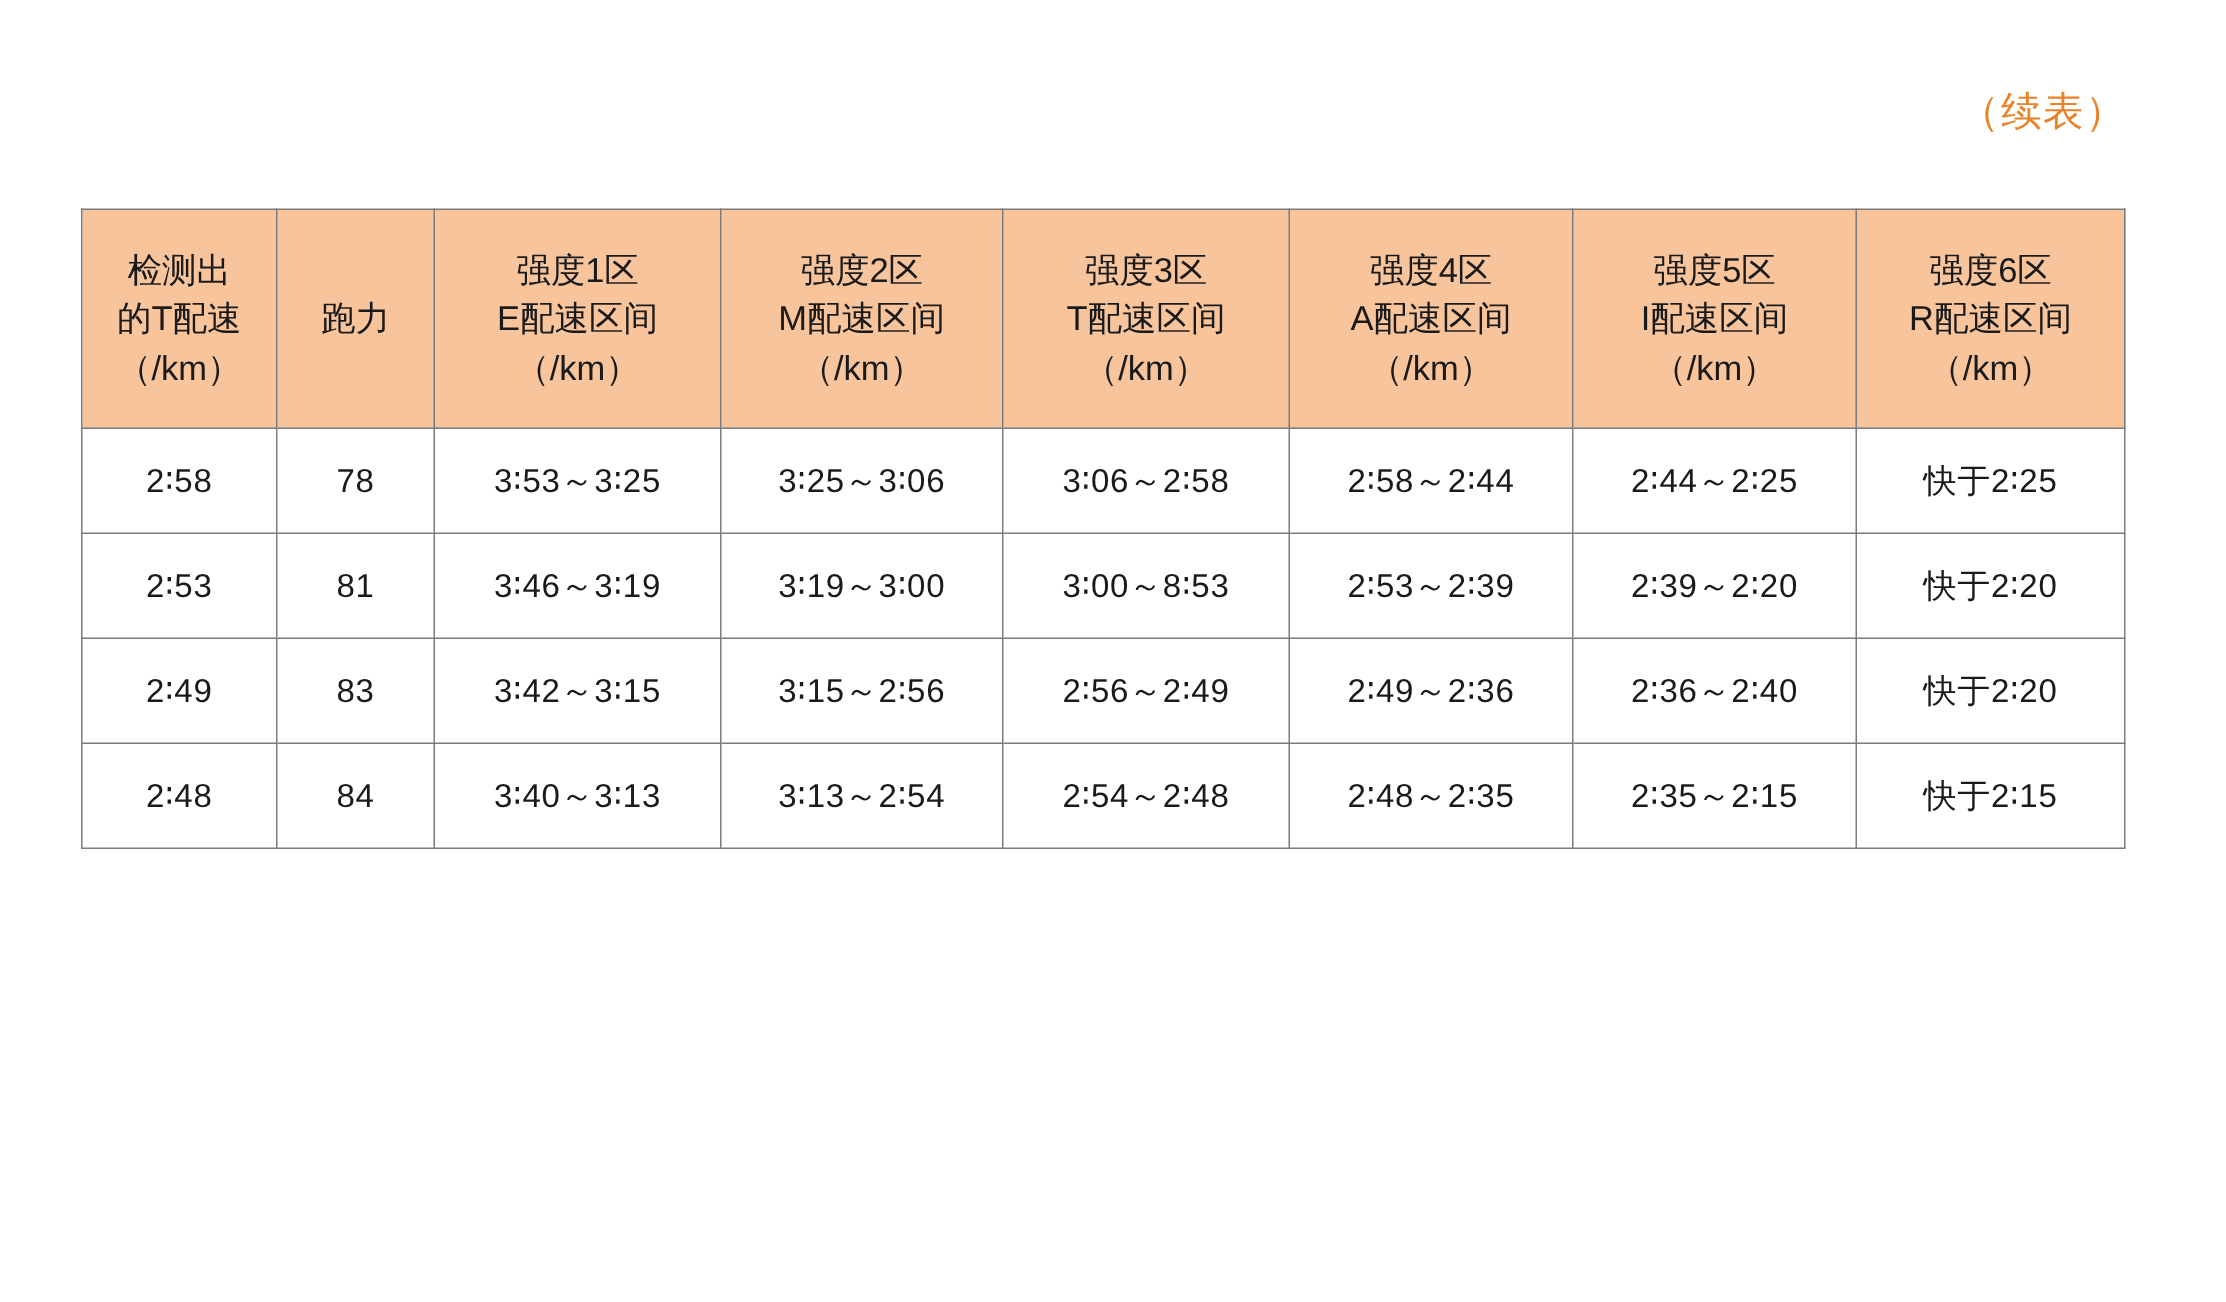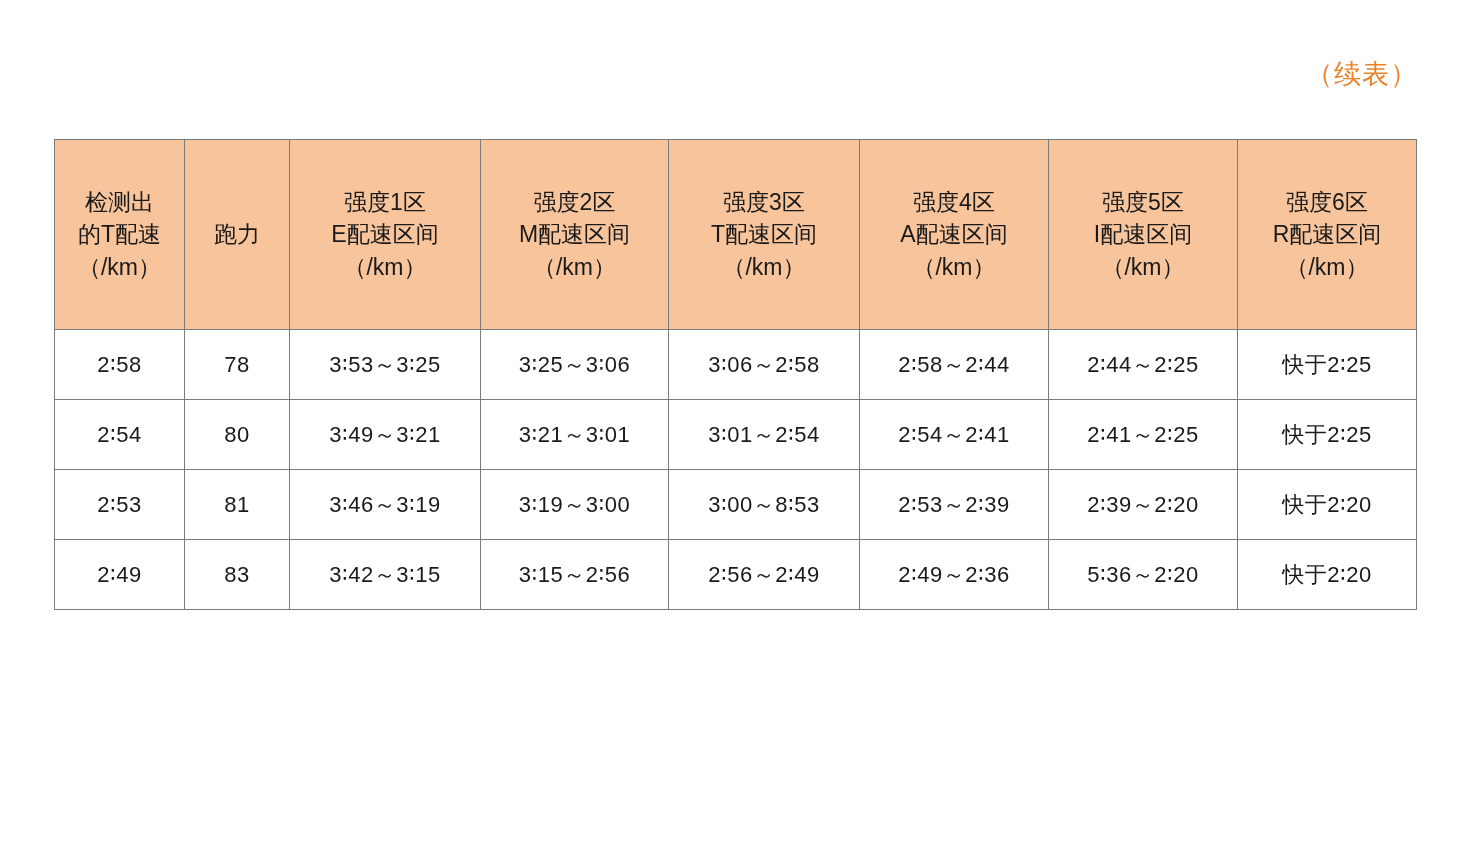--- a/index.html
+++ b/index.html
@@ -59,21 +59,21 @@
     vertical-align: middle;
     padding: 0;
   }
   table.pace-table thead th {
     background: #f7c49c;
     height: 145px;
     font-weight: normal;
     font-size: 23px;
     line-height: 1.42;
     color: #1a1a1a;
-    padding: 22px 2px;
+    padding: 0 2px;
   }
   table.pace-table thead th .hline {
     display: block;
     white-space: nowrap;
   }
   table.pace-table tbody td {
     height: 69px;
     font-size: 22px;
     color: #1a1a1a;
     white-space: nowrap;
@@ -153,46 +153,46 @@
           <td class="col-pace digits">2∶58</td>
           <td class="col-vdot digits">78</td>
           <td class="digits">3∶53～3∶25</td>
           <td class="digits">3∶25～3∶06</td>
           <td class="digits">3∶06～2∶58</td>
           <td class="digits">2∶58～2∶44</td>
           <td class="digits">2∶44～2∶25</td>
           <td class="digits">快于2∶25</td>
         </tr>
         <tr>
-          <td class="col-pace digits">2∶54</td>
-          <td class="col-vdot digits">80</td>
-          <td class="digits">3∶49～3∶21</td>
-          <td class="digits">3∶21～3∶01</td>
-          <td class="digits">3∶01～2∶54</td>
-          <td class="digits">2∶54～2∶41</td>
-          <td class="digits">2∶41～2∶25</td>
-          <td class="digits">快于2∶25</td>
-        </tr>
-        <tr>
           <td class="col-pace digits">2∶53</td>
           <td class="col-vdot digits">81</td>
           <td class="digits">3∶46～3∶19</td>
           <td class="digits">3∶19～3∶00</td>
           <td class="digits">3∶00～8∶53</td>
           <td class="digits">2∶53～2∶39</td>
           <td class="digits">2∶39～2∶20</td>
           <td class="digits">快于2∶20</td>
         </tr>
         <tr>
           <td class="col-pace digits">2∶49</td>
           <td class="col-vdot digits">83</td>
           <td class="digits">3∶42～3∶15</td>
           <td class="digits">3∶15～2∶56</td>
           <td class="digits">2∶56～2∶49</td>
           <td class="digits">2∶49～2∶36</td>
-          <td class="digits">5∶36～2∶20</td>
+          <td class="digits">2∶36～2∶40</td>
           <td class="digits">快于2∶20</td>
+        </tr>
+        <tr>
+          <td class="col-pace digits">2∶48</td>
+          <td class="col-vdot digits">84</td>
+          <td class="digits">3∶40～3∶13</td>
+          <td class="digits">3∶13～2∶54</td>
+          <td class="digits">2∶54～2∶48</td>
+          <td class="digits">2∶48～2∶35</td>
+          <td class="digits">2∶35～2∶15</td>
+          <td class="digits">快于2∶15</td>
         </tr>
       </tbody>
     </table>
   </div>
 
 </div>
 
 </body></html>

